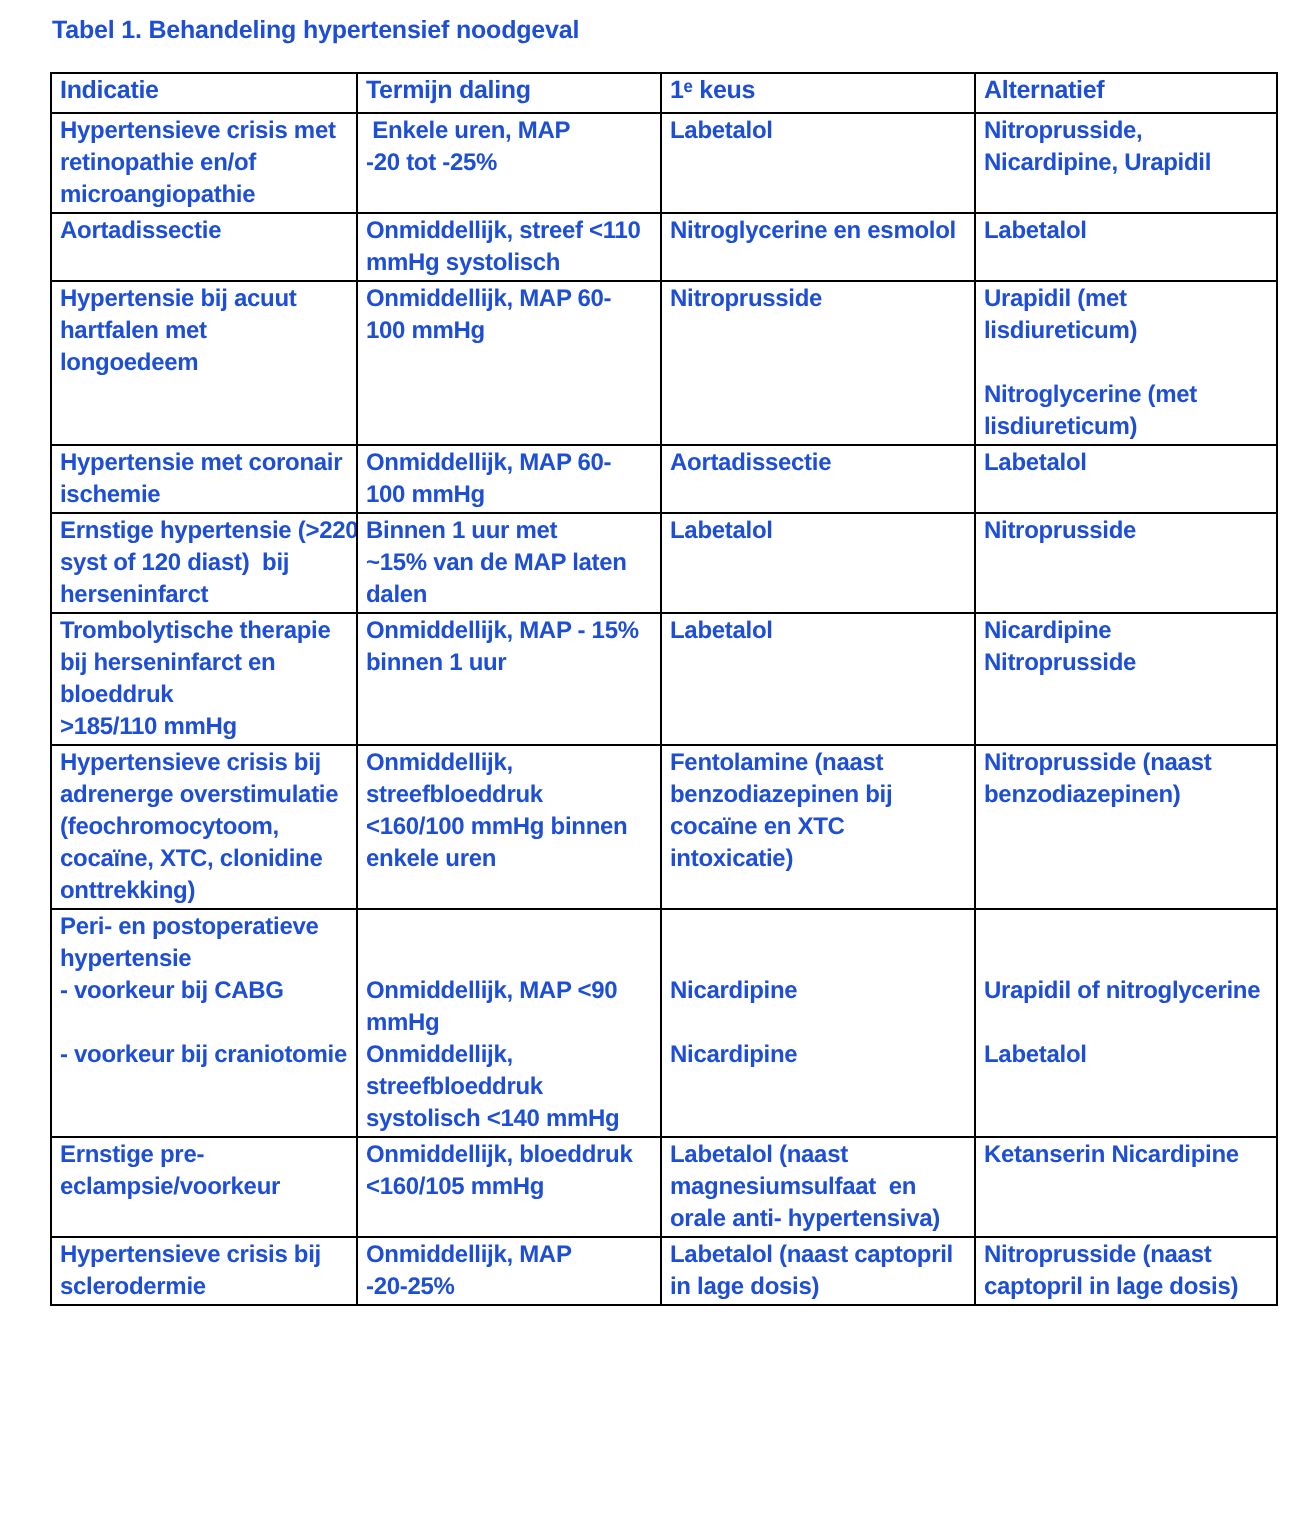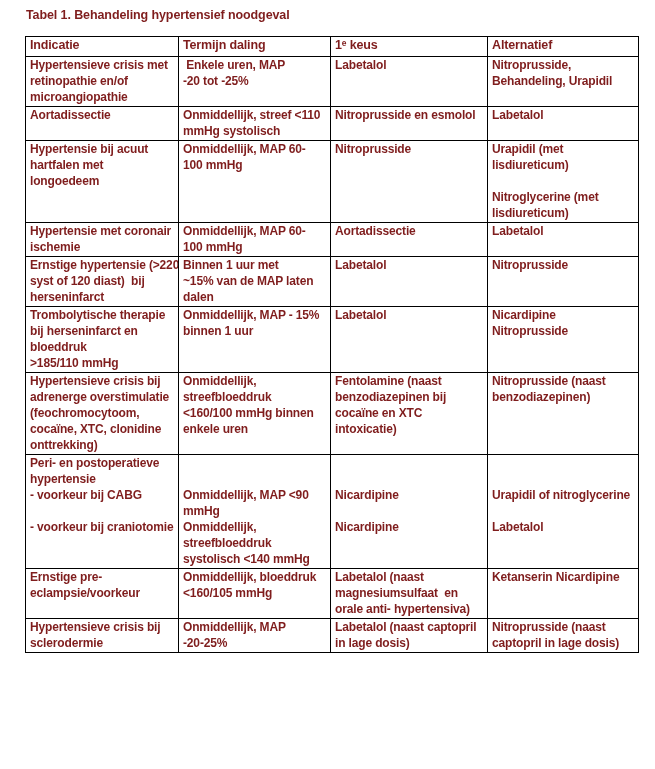--- a/index.html
+++ b/index.html
@@ -6,21 +6,21 @@
     margin: 0;
     padding: 0;
     background: #ffffff;
   }
   .page {
     position: relative;
     width: 655px;
     height: 769px;
     background: #ffffff;
     font-family: "Liberation Sans", "DejaVu Sans", sans-serif;
-    color: #7f1d1d;
+    color: #1d4ed8;
     overflow: hidden;
   }
   .doc-title {
     position: absolute;
     left: 26px;
     top: 8px;
     font-size: 12.5px;
     font-weight: bold;
     letter-spacing: -0.1px;
     white-space: pre;
@@ -79,27 +79,27 @@
     </thead>
     <tbody>
       <tr>
         <td>Hypertensieve crisis met
 retinopathie en/of
 microangiopathie</td>
         <td> Enkele uren, MAP
 -20 tot -25%</td>
         <td>Labetalol</td>
         <td>Nitroprusside,
-Behandeling, Urapidil</td>
+Nicardipine, Urapidil</td>
       </tr>
       <tr>
         <td>Aortadissectie</td>
         <td>Onmiddellijk, streef &lt;110
 mmHg systolisch</td>
-        <td>Nitroprusside en esmolol</td>
+        <td>Nitroglycerine en esmolol</td>
         <td>Labetalol</td>
       </tr>
       <tr>
         <td>Hypertensie bij acuut
 hartfalen met
 longoedeem</td>
         <td>Onmiddellijk, MAP 60-
 100 mmHg</td>
         <td>Nitroprusside</td>
         <td>Urapidil (met

